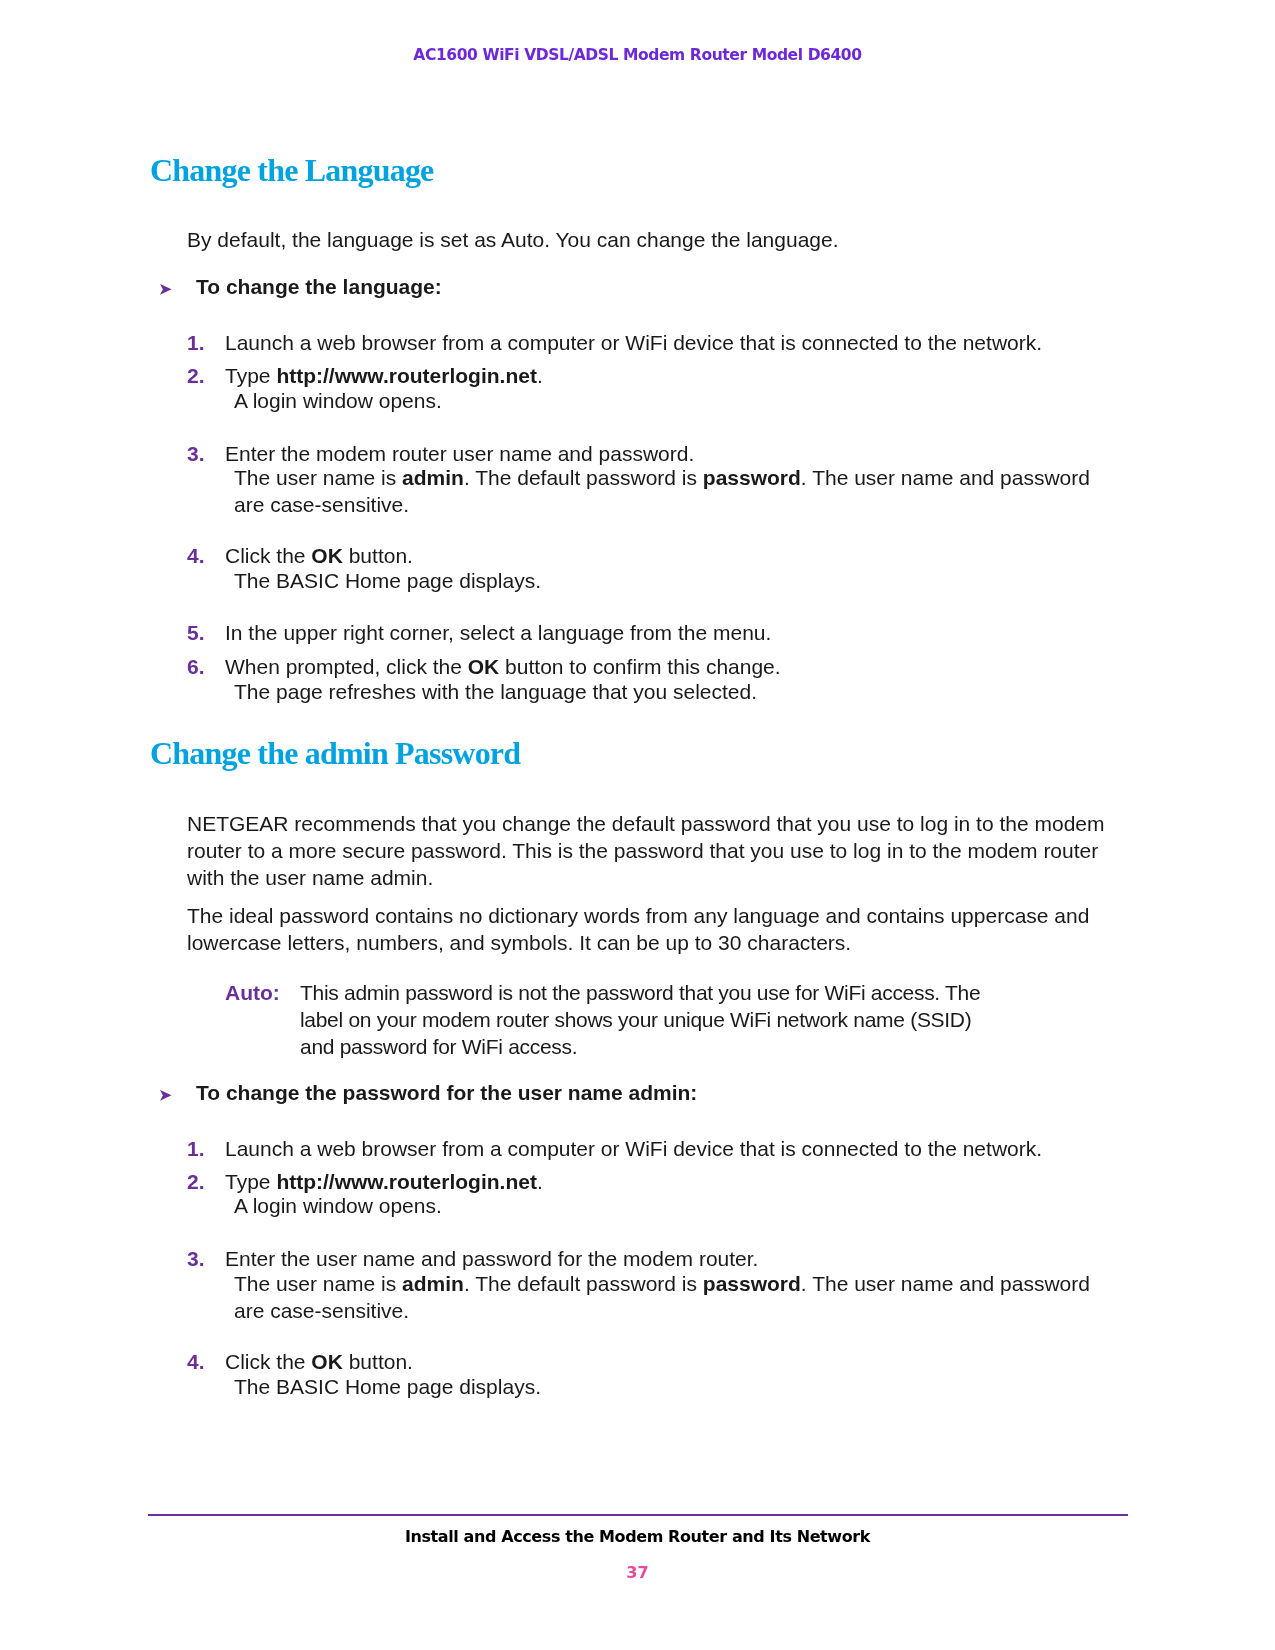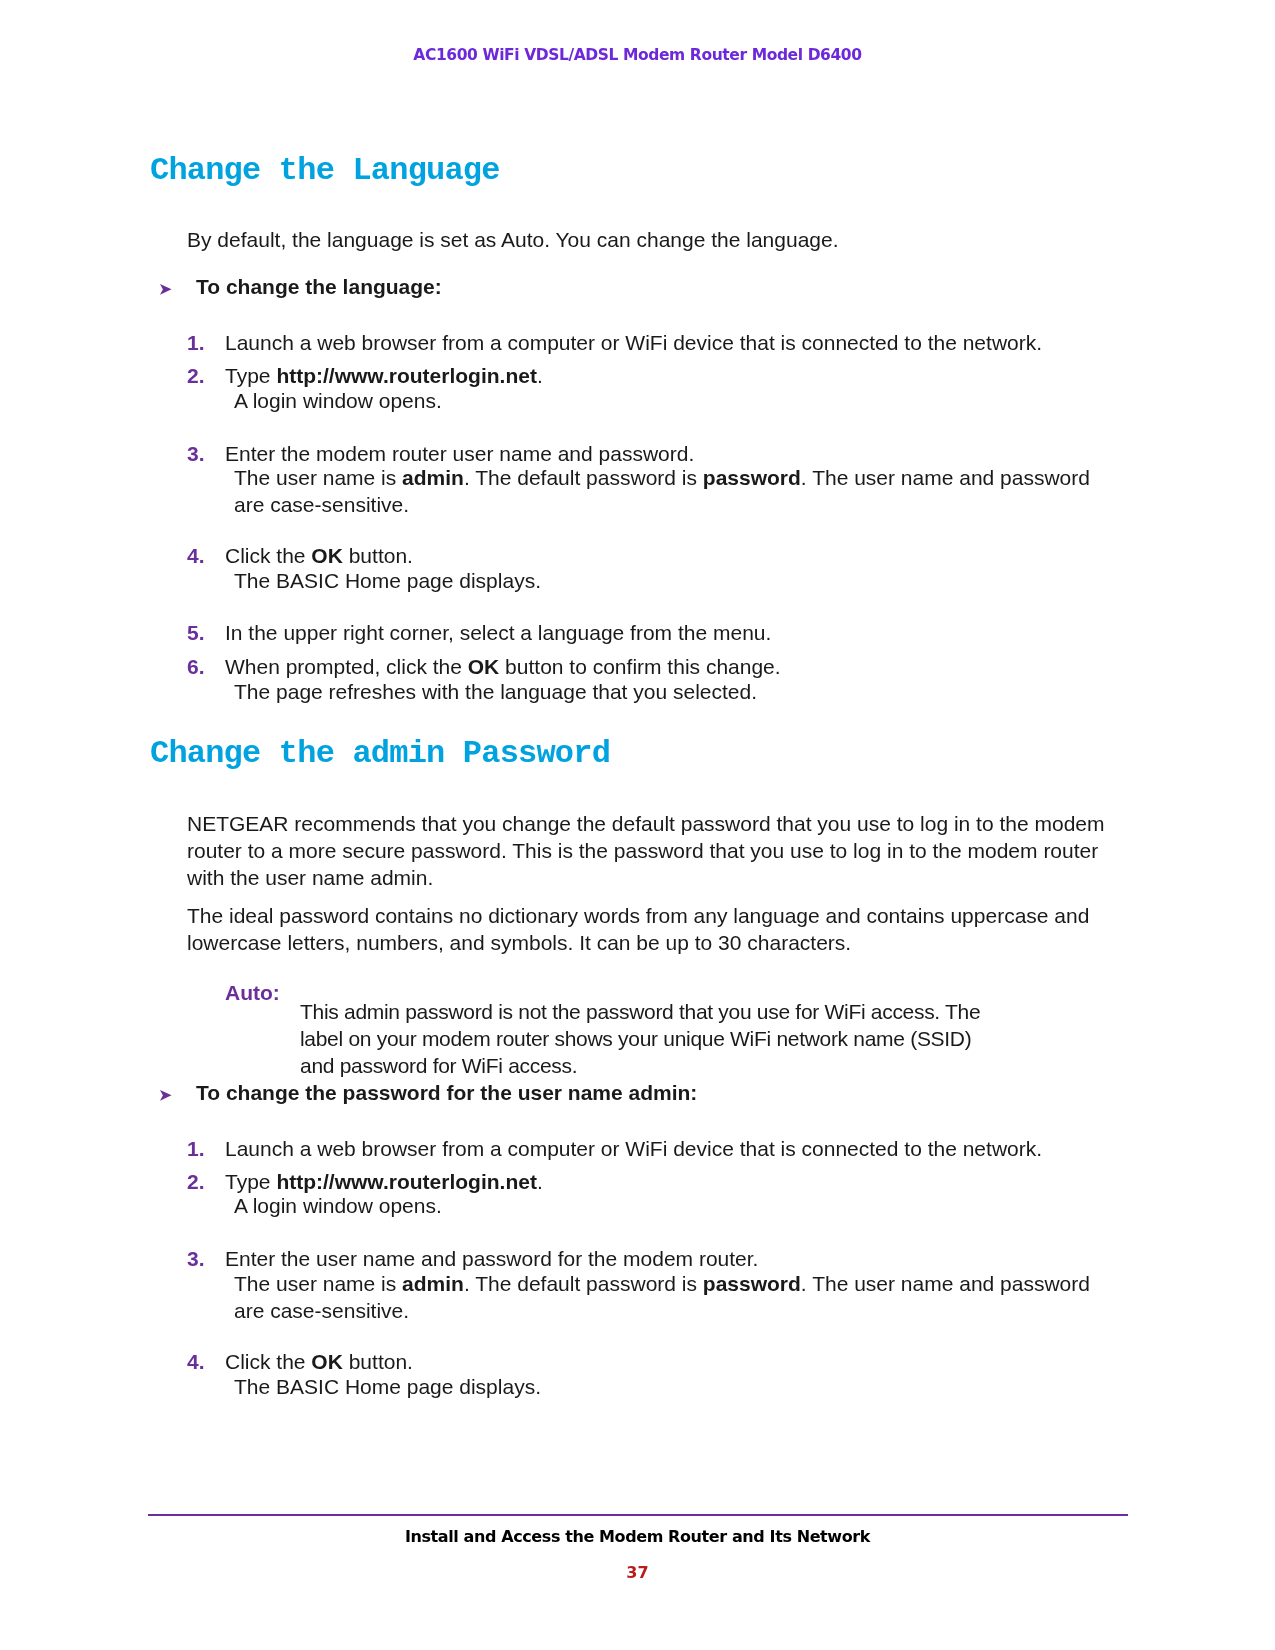--- a/index.html
+++ b/index.html
@@ -1,31 +1,31 @@
 <!DOCTYPE html>
 <html><head>
 <meta charset="utf-8">
 <style>
   html, body { margin: 0; padding: 0; background: #ffffff; }
   body { width: 1275px; height: 1650px; position: relative; font-family: "Liberation Sans", sans-serif; color: #1a1a1a; }
   .running-header { position: absolute; top: 46px; left: 0; width: 1275px; text-align: center; font-family: "DejaVu Sans", sans-serif; font-weight: bold; font-size: 15.5px; letter-spacing: -0.4px; color: #6d28d9; }
-  h1.section-title { position: absolute; left: 150px; margin: 0; font-family: Liberation Mono, monospace; font-weight: bold; font-size: 32px; letter-spacing: -0.8px; color: #00a3e0; }
+  h1.section-title { position: absolute; left: 150px; margin: 0; font-family: Liberation Serif, serif; font-weight: bold; font-size: 32px; letter-spacing: -0.8px; color: #00a3e0; }
   .para { position: absolute; left: 187px; width: 940px; font-size: 21px; line-height: 27px; margin: 0; }
   .proc-head { position: absolute; left: 150px; font-size: 21px; font-weight: bold; margin-left: 9px; }
   .proc-head .arrow { display: inline-block; width: 37px; color: #6b2f9a; font-size: 15px; }
   .step { position: absolute; left: 187px; width: 950px; font-size: 21px; line-height: 27px; margin-top: 13px; }
   .step .num { display: inline-block; width: 38px; font-weight: bold; color: #6b2f9a; }
   .sub { position: absolute; left: 234px; width: 860px; font-size: 21px; line-height: 27px; }
   b { font-weight: bold; }
   .note { position: absolute; left: 225px; top: 1024px; width: 800px; font-size: 21px; line-height: 27px; display: flex; }
   .note .note-label { color: #6b2f9a; font-weight: bold; width: 75px; flex: none; }
-  .note .note-text { width: 700px; letter-spacing: -0.3px; margin-top: 19px; }
+  .note .note-text { width: 700px; letter-spacing: -0.3px; }
   .footer-rule { position: absolute; left: 148px; top: 1514px; width: 980px; height: 0; border-top: 2px solid #6b2f9a; }
   .footer-title { position: absolute; top: 1527px; left: 0; width: 1275px; text-align: center; font-family: "DejaVu Sans", sans-serif; font-weight: bold; font-size: 16px; letter-spacing: -0.4px; color: #000000; }
-  .page-num { position: absolute; top: 1563px; left: 0; width: 1275px; text-align: center; font-family: "DejaVu Sans", sans-serif; font-weight: bold; font-size: 16px; color: #b91c1c; }
+  .page-num { position: absolute; top: 1563px; left: 0; width: 1275px; text-align: center; font-family: "DejaVu Sans", sans-serif; font-weight: bold; font-size: 16px; color: #ec4899; }
 </style>
 </head>
 <body>
 
 <div class="running-header">AC1600 WiFi VDSL/ADSL Modem Router Model D6400</div>
 
 <h1 class="section-title" style="top:152px">Change the Language</h1>
 <p class="para" style="top:226px">By default, the language is set as Auto. You can change the language.</p>
 
 <div class="proc-head" style="top:275px">

